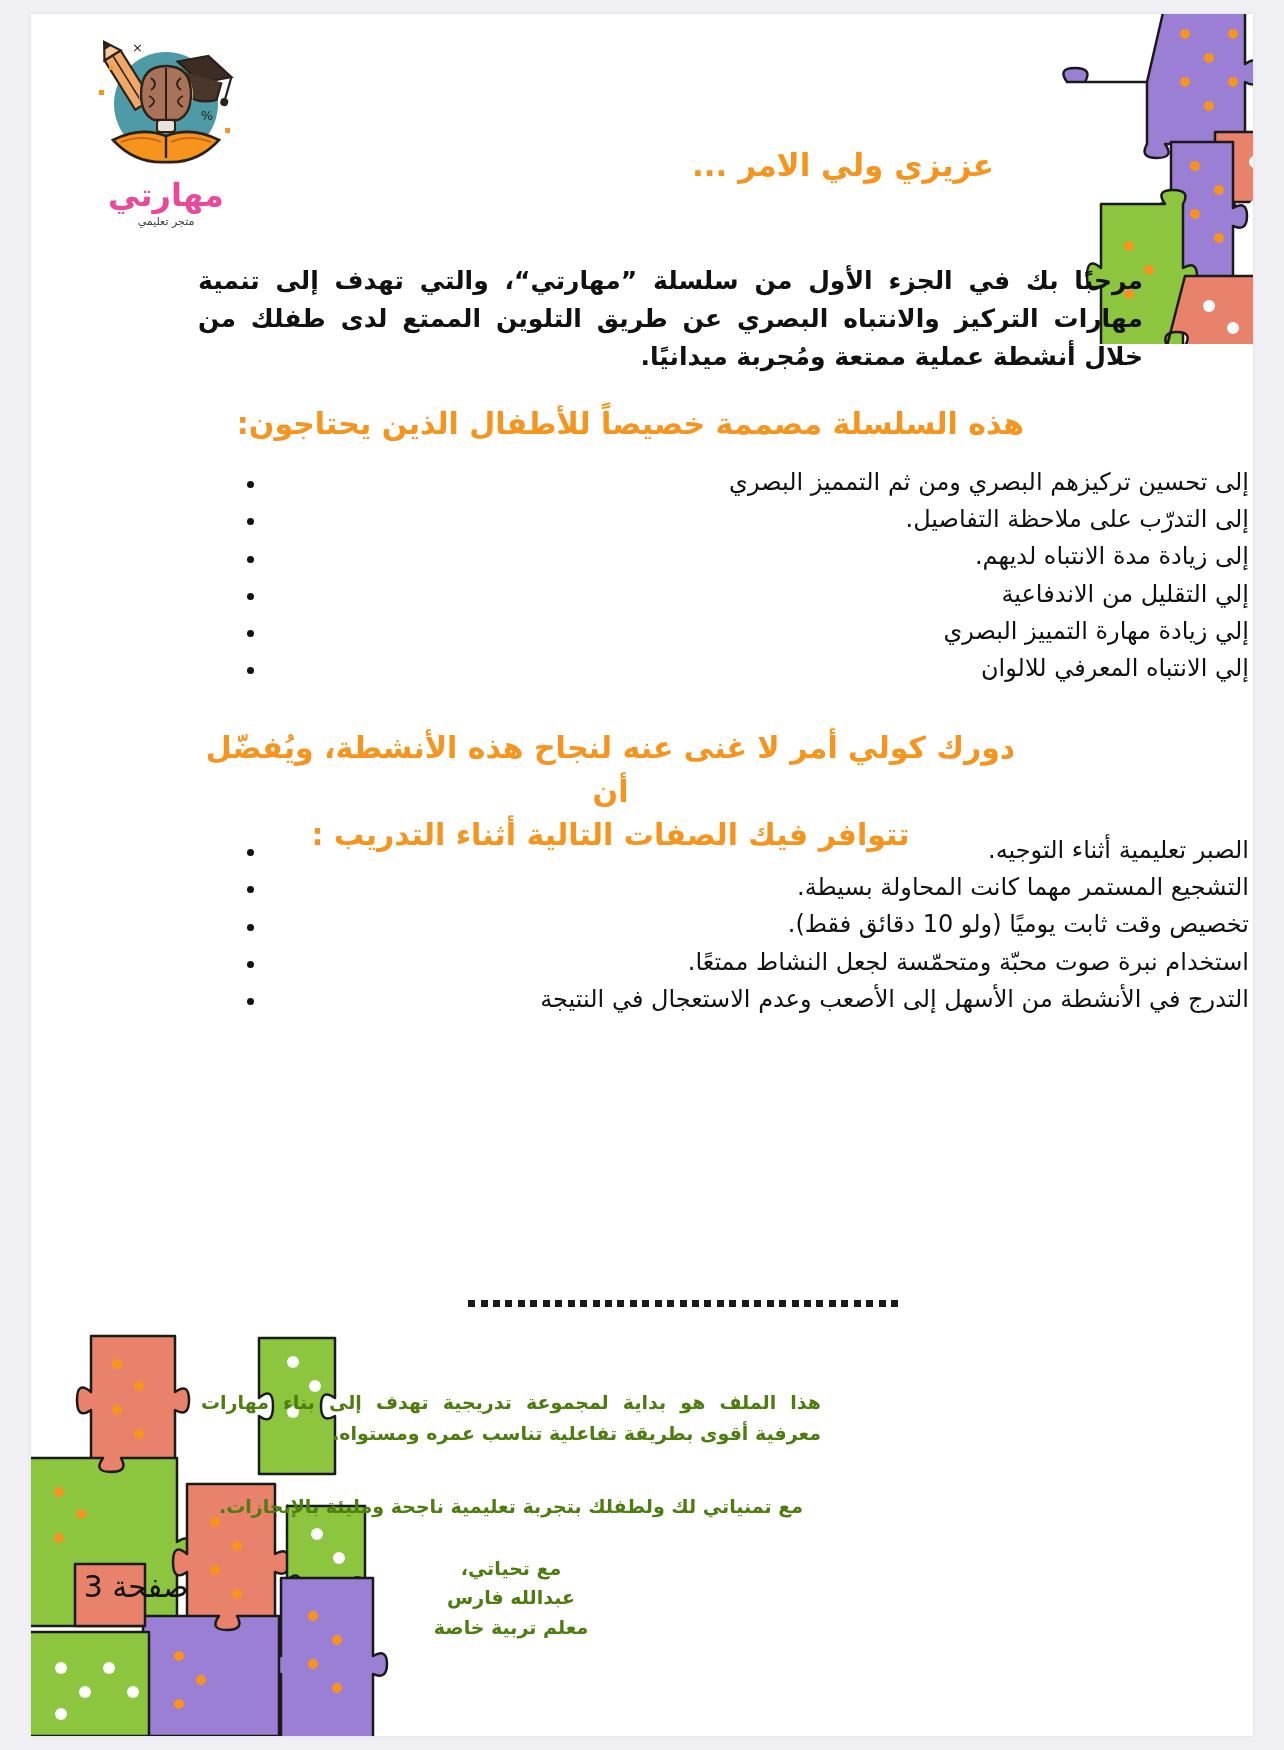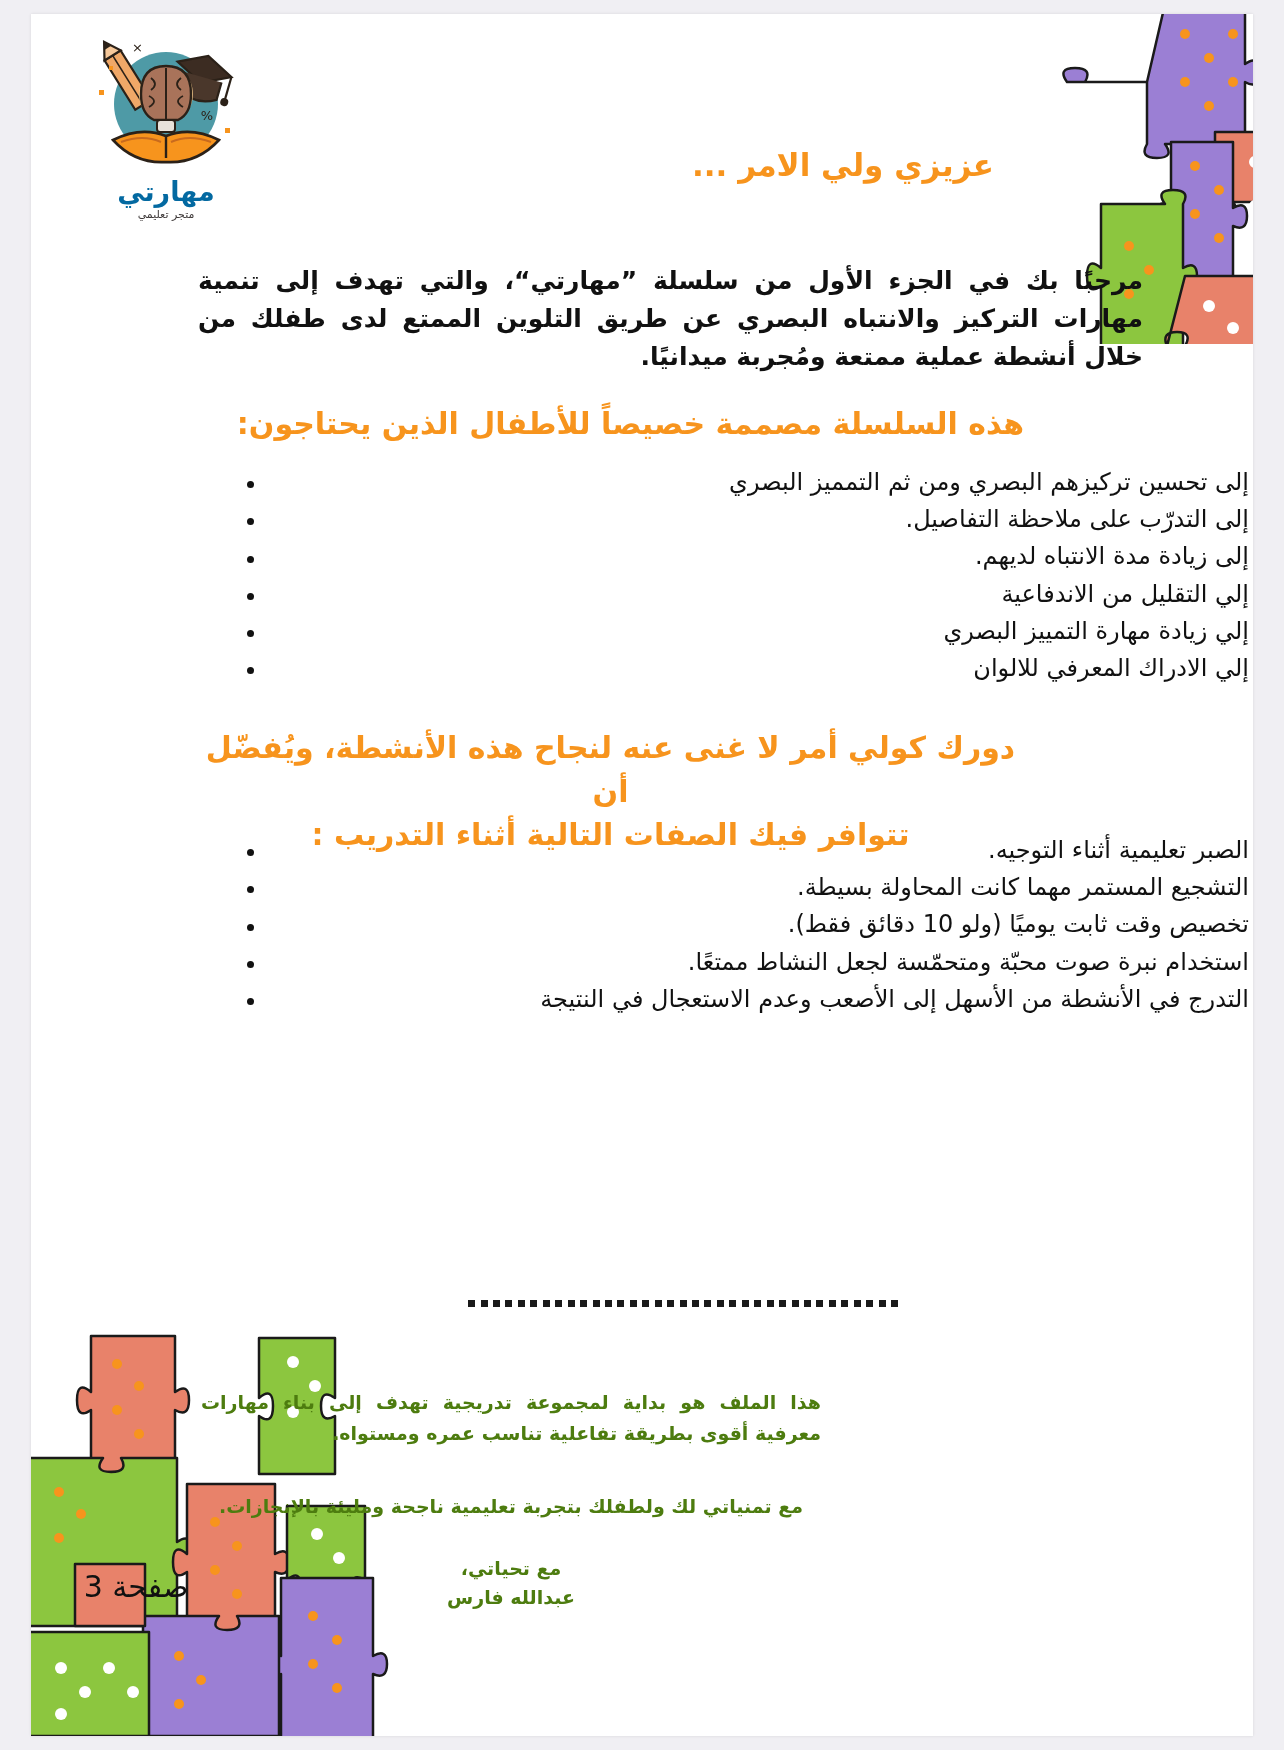--- a/index.html
+++ b/index.html
@@ -20,21 +20,21 @@
 
   
   .deco{position:absolute;pointer-events:none;}
   .deco-tr{right:0;top:0;width:320px;height:330px;}
   .deco-bl{left:0;bottom:0;width:430px;height:420px;}
 
   
   .logo{position:absolute;right:auto;left:40px;top:18px;width:190px;text-align:center;}
   .logo-badge{width:150px;height:150px;margin:0 auto;position:relative;}
   .logo-word{
-    font-size:27px;font-weight:bold;color:#0369a1;
+    font-size:32px;font-weight:bold;color:#ec4899;
     margin-top:-6px;letter-spacing:-1px;
   }
   .logo-sub{font-size:11px;color:#3f3a3a;margin-top:1px;letter-spacing:.5px;}
 
   
   .title{
     position:absolute;top:133px;right:60px;width:700px;
     text-align:center;
     font-size:31px;font-weight:bold;color:#f7941d;
     letter-spacing:0;
@@ -222,21 +222,21 @@
 
   <div class="intro">مرحبًا بك في الجزء الأول من سلسلة ”مهارتي“، والتي تهدف إلى تنمية مهارات التركيز والانتباه البصري  عن طريق التلوين الممتع لدى طفلك من خلال أنشطة عملية ممتعة ومُجربة ميدانيًا.</div>
 
   <div class="h-orange h2-a">هذه السلسلة مصممة خصيصاً للأطفال الذين يحتاجون:</div>
   <ul class="blist list1">
     <li>إلى تحسين تركيزهم البصري ومن ثم التمميز البصري</li>
     <li>إلى التدرّب على ملاحظة التفاصيل.</li>
     <li>إلى زيادة مدة الانتباه لديهم.</li>
     <li>إلي التقليل من الاندفاعية</li>
     <li>إلي زيادة مهارة التمييز البصري</li>
-    <li>إلي الادراك المعرفي للالوان</li>
+    <li>إلي الانتباه المعرفي للالوان</li>
   </ul>
 
   <div class="h-orange h2-b">
     <div>دورك كولي أمر لا غنى عنه لنجاح هذه الأنشطة، ويُفضّل أن</div>
     <div>تتوافر فيك الصفات التالية أثناء التدريب :</div>
   </div>
   <ul class="blist list2">
     <li>الصبر تعليمية أثناء التوجيه.</li>
     <li>التشجيع المستمر مهما كانت المحاولة بسيطة.</li>
     <li>تخصيص وقت ثابت يوميًا (ولو 10 دقائق فقط).</li>
@@ -280,16 +280,17 @@
       <i></i>
       <i></i>
       <i></i>
   </div>
 
   <div class="foot foot-p1">هذا الملف هو بداية لمجموعة تدريجية تهدف إلى بناء مهارات معرفية أقوى بطريقة تفاعلية تناسب عمره ومستواه.</div>
   <div class="foot foot-p2">مع تمنياتي لك ولطفلك بتجربة تعليمية ناجحة ومليئة بالإنجازات.</div>
   <div class="foot sign">
     <div>مع تحياتي،</div>
     <div>عبدالله فارس</div>
+    <div>معلم تربية خاصة</div>
   </div>
   <div class="pageno">صفحة 3</div>
 
 </div>
 
 </body></html>

